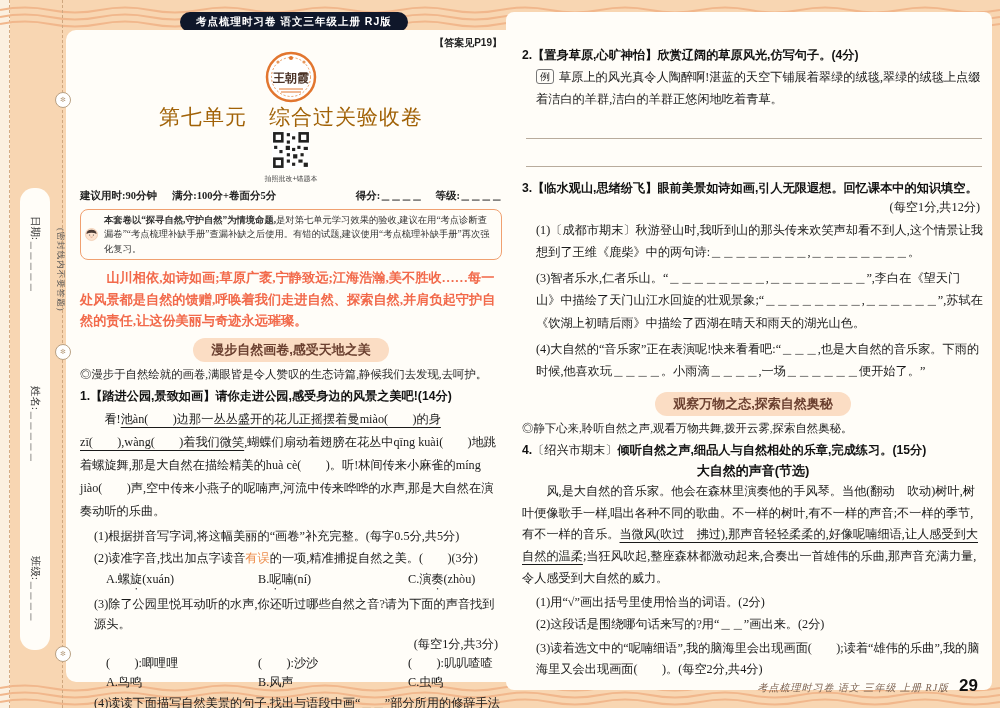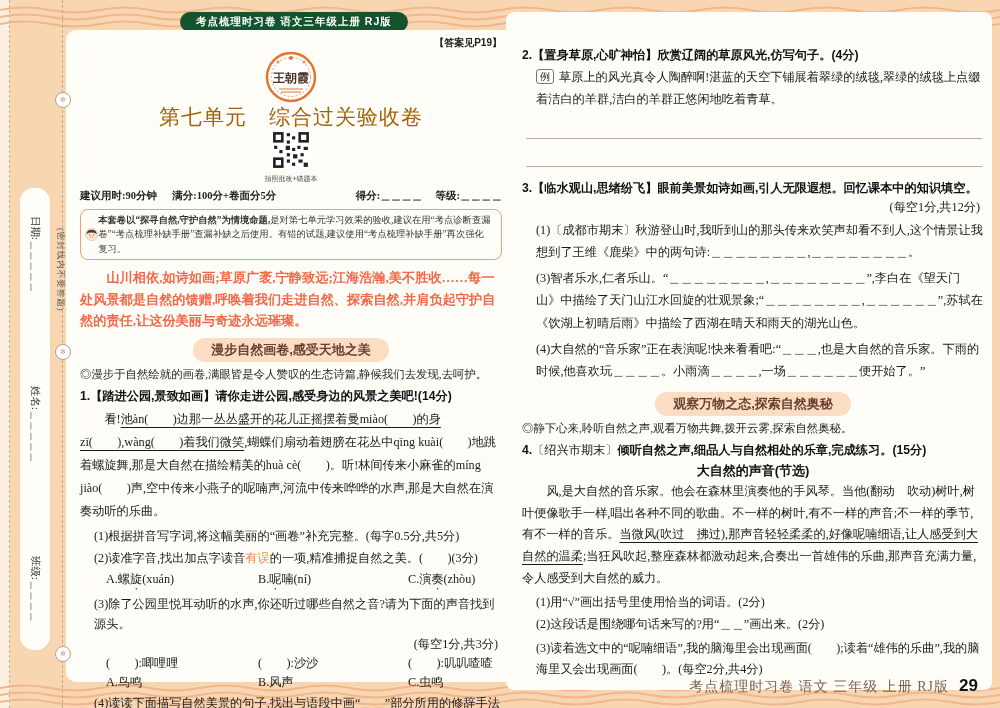--- a/index.html
+++ b/index.html
@@ -2,21 +2,21 @@
 <html><head>
 <meta charset="utf-8">
 <style>
   html,body{margin:0;padding:0;}
   body{width:1000px;height:708px;position:relative;background:#f8d6b2;overflow:hidden;
        font-family:"Liberation Sans",sans-serif;-webkit-text-size-adjust:none;}
   .edge-strip{position:absolute;left:0;top:0;width:9px;height:708px;background:#fbf0e0;
        border-right:1px dashed #d4ac84;}
   .waves{position:absolute;left:0;width:1000px;pointer-events:none;}
   .waves.top{top:5px;} .waves.bottom{bottom:1px;}
-  .band-pill{position:absolute;left:180px;top:12px;background:#14532d;color:#fff;
+  .band-pill{position:absolute;left:180px;top:12px;background:#0f172a;color:#fff;
        font-size:10.5px;font-weight:bold;padding:3px 16px;border-radius:12px;letter-spacing:1px;}
   .page{position:absolute;background:#fffdf8;}
   .page.left{left:66px;top:30px;width:440px;height:652px;border-radius:10px 0 0 10px;}
   .page.right{left:506px;top:12px;width:486px;height:678px;border-radius:8px;}
   .margin-bar{position:absolute;left:20px;top:188px;width:30px;height:462px;background:#fffdf8;border-radius:14px;}
   .margin-inner{position:absolute;left:21px;top:190px;width:28px;height:458px;}
   .margin-rot{width:458px;height:28px;transform:rotate(90deg) translateY(-28px);transform-origin:0 0;
        display:flex;justify-content:space-between;align-items:center;padding:0 26px;box-sizing:border-box;
        font-family:"Liberation Serif",serif;font-size:10.5px;color:#333;}
   .seal-note{position:absolute;left:53px;top:228px;width:13px;height:140px;}
@@ -30,21 +30,21 @@
   .col-right{position:absolute;left:522px;top:46px;width:462px;}
 
   .ans-ref{text-align:right;font-size:10px;font-weight:bold;color:#222;}
   .header-row{display:flex;align-items:center;margin-top:1px;flex-direction:column;}
   .title{flex:1;text-align:right;font-size:21px;font-weight:normal;color:#a16207;letter-spacing:1px;}
   .qr-block{width:56px;text-align:center;}
   .qr-cap{font-size:7px;color:#444;margin-top:1px;}
   .info-row{display:flex;justify-content:space-between;margin-top:5px;
        font-family:Liberation Serif, serif;font-size:10.5px;font-weight:600;color:#222;}
   .notice{margin-top:6px;border:1px solid #f0a070;border-radius:8px;padding:3px 8px 3px 4px;
-       display:flex;align-items:center;background:#fffdf8;}
+       display:flex;gap:6px;align-items:center;background:#fffdf8;}
   .notice-text{font-family:"Liberation Serif",serif;font-size:9.3px;line-height:1.55;color:#333;}
   .intro{margin:7px 0 0;font-family:"Liberation Serif",serif;font-size:13.2px;font-weight:600;
        color:#f2694a;line-height:1.62;text-indent:2em;}
   .sec-pill{width:fit-content;margin:7px auto 0;background:#fbddc4;color:#6b4030;
        font-size:13px;font-weight:bold;padding:3px 18px;border-radius:13px;}
   .lead{margin-top:5px;font-family:"Liberation Serif",serif;font-size:11.4px;color:#222;}
   .stem{margin-top:5px;font-size:12.2px;font-weight:bold;color:#111;line-height:1.5;}
   .kai{font-family:"Liberation Serif",serif;font-size:12.2px;color:#1a1a1a;}
   .passage{margin-top:2px;line-height:1.9;text-indent:2em;}
   .sub{margin:3px 0 0 14px;line-height:1.62;}
@@ -56,21 +56,21 @@
   .hl{color:#ed8c4a;}
   .ul{text-decoration:underline;text-underline-offset:4px;text-decoration-thickness:from-font;}
   .dot{text-emphasis:filled dot #333;-webkit-text-emphasis:filled dot #333;
        text-emphasis-position:under right;-webkit-text-emphasis-position:under right;}
   .example{margin:3px 0 0 14px;line-height:1.8;}
   .ex-badge{display:inline-block;border:1px solid #777;border-radius:3px;padding:0 3px;
        font-size:10px;line-height:1.3;margin-right:5px;vertical-align:1px;}
   .ans-line{margin:0 2px 0 4px;height:27px;border-bottom:1px solid #b8ab9c;}
   .q4-title{text-align:center;font-size:13px;font-weight:bold;margin-top:3px;color:#111;}
   .footer{position:absolute;right:22px;top:656px;display:flex;align-items:baseline;gap:10px;}
-  .footer-text{font-family:"Liberation Serif",serif;font-size:14px;color:#7d6250;letter-spacing:1px;}
+  .footer-text{font-family:"Liberation Serif",serif;font-size:10px;color:#7d6250;letter-spacing:1px;font-style:italic;}
   .footer-page{font-size:17px;font-weight:bold;color:#111;margin-top:20px;}
 </style>
 </head>
 <body>
 
 <div class="edge-strip"></div>
 
 <svg class="waves top" width="1000" height="24">
   <g fill="none" stroke="#f1b78c" stroke-width="2">
     <path d="M0 5 Q25 0 50 5 T100 5 T150 5 T200 5 T250 5 T300 5 T350 5 T400 5 T450 5 T500 5 T550 5 T600 5 T650 5 T700 5 T750 5 T800 5 T850 5 T900 5 T950 5 T1000 5"></path>

